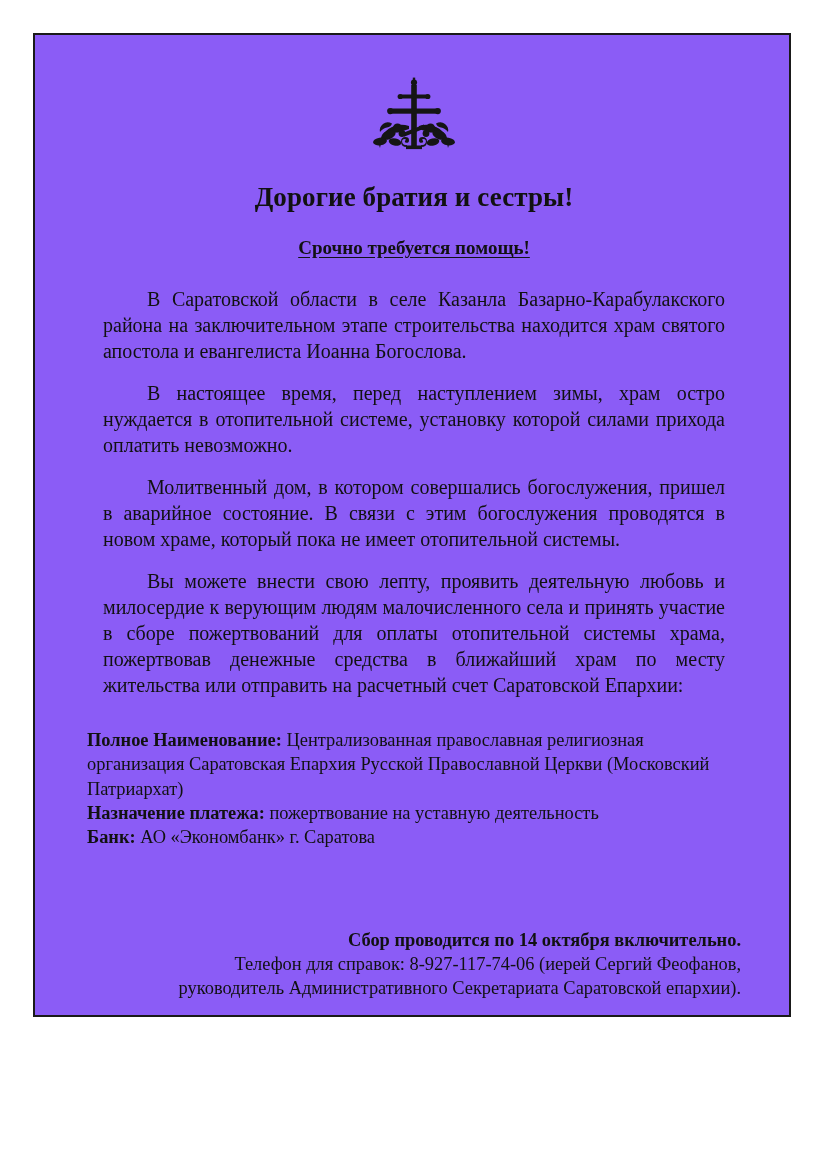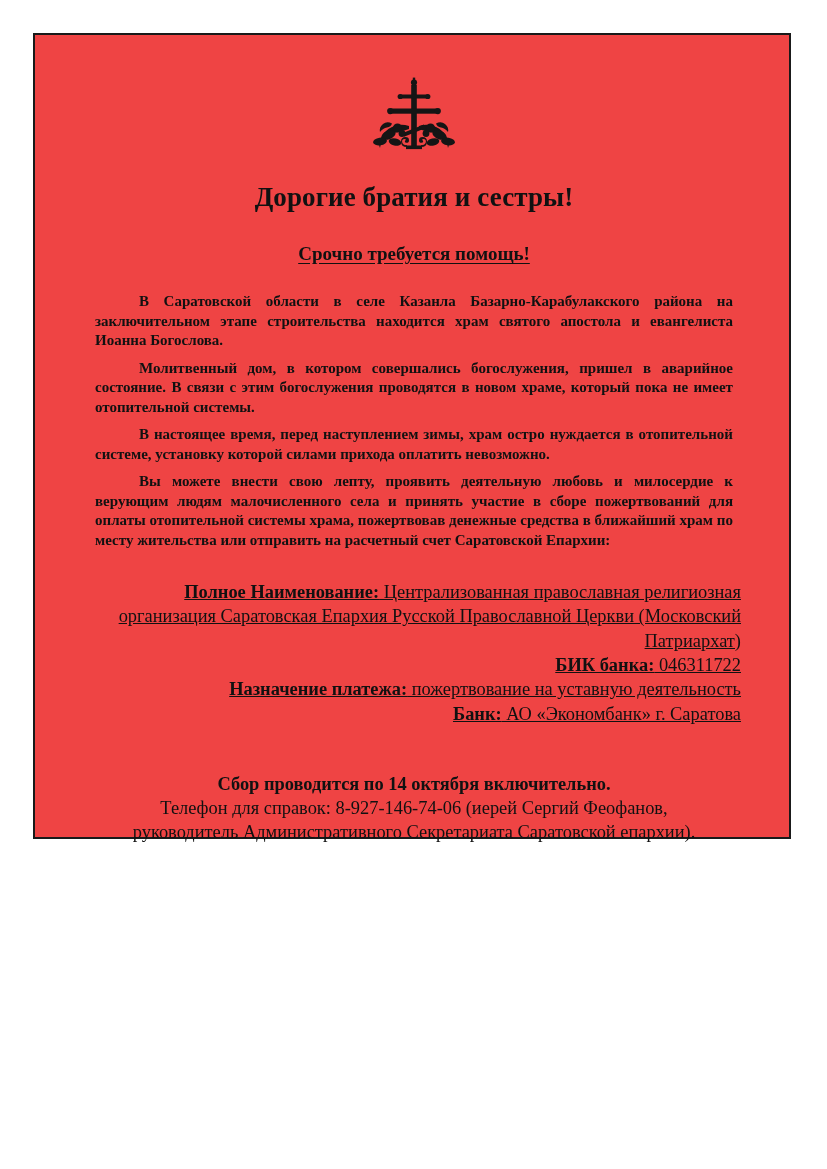--- a/index.html
+++ b/index.html
@@ -14,24 +14,24 @@
     color: #111111;
     position: relative;
     overflow: hidden;
   }
 
   .page-frame {
     position: absolute;
     left: 33px;
     top: 33px;
     width: 758px;
-    height: 806px;
+    height: 984px;
     border: 2px solid #1a1a1a;
     box-sizing: border-box;
-    background: #ef4444;
+    background: #8b5cf6;
   }
 
   .page-inner {
     position: absolute;
     left: 52px;
     top: 20px;
     width: 654px;
   }
 
   
@@ -50,59 +50,57 @@
     letter-spacing: 0.1px;
     margin: 16px 0 0 0;
     line-height: 1.2;
   }
   .doc-subtitle {
     text-align: center;
     font-size: 19px;
     font-weight: bold;
     text-decoration: underline;
     text-underline-offset: 3px;
-    margin: 30px 0 0 0;
+    margin: 24px 0 0 0;
     line-height: 1.2;
   }
 
   
   .body-block {
     margin-top: 26px;
   }
   .para {
-    font-size: 15px;
+    font-size: 20px;
     line-height: 1.30;
     text-align: justify;
     text-indent: 44px;
-    margin: 8px;
+    margin: 16px;
     hyphens: none;
-    font-weight: bold;
   }
   .para + .para { margin-top: 0; }
 
   
   .details-block {
     margin-top: 30px;
   }
   .detail-line {
     font-size: 18.4px;
     line-height: 1.32;
-    text-align: right;
+    text-align: left;
     margin: 0;
-    text-decoration: underline;
   }
   .detail-label {
     font-weight: bold;
   }
   .detail-value { font-weight: normal; }
 
   
   .footer-block {
-    margin-top: 46px;
-    text-align: center;
+    margin-top: 78px;
+    text-align: right;
   }
   .footer-deadline {
     font-size: 18.4px;
     font-weight: bold;
     line-height: 1.32;
     margin: 0;
   }
   .footer-contact {
     font-size: 18.4px;
     line-height: 1.32;
@@ -157,40 +155,37 @@
           <circle cx="60" cy="62.5" r="3.4"></circle>
         </g>
       </svg>
     </div>
 
     <h1 class="doc-title">Дорогие братия и сестры!</h1>
     <h2 class="doc-subtitle">Срочно требуется помощь!</h2>
 
     <div class="body-block">
       <p class="para">В Саратовской области в селе Казанла Базарно-Карабулакского района на заключительном этапе строительства находится храм святого апостола и евангелиста Иоанна Богослова.</p>
+      <p class="para">В настоящее время, перед наступлением зимы, храм остро нуждается в отопительной системе, установку которой силами прихода оплатить невозможно.</p>
       <p class="para">Молитвенный дом, в котором совершались богослужения, пришел в аварийное состояние. В связи с этим богослужения проводятся в новом храме, который пока не имеет отопительной системы.</p>
-      <p class="para">В настоящее время, перед наступлением зимы, храм остро нуждается в отопительной системе, установку которой силами прихода оплатить невозможно.</p>
       <p class="para">Вы можете внести свою лепту, проявить деятельную любовь и милосердие к верующим людям малочисленного села и принять участие в сборе пожертвований для оплаты отопительной системы храма, пожертвовав денежные средства в ближайший храм по месту жительства или отправить на расчетный счет Саратовской Епархии:</p>
     </div>
 
     <div class="details-block">
       <p class="detail-line">
         <span class="detail-label">Полное Наименование:</span><span class="detail-value"> Централизованная православная религиозная организация Саратовская Епархия Русской Православной Церкви (Московский Патриархат)</span>
-      </p>
-      <p class="detail-line">
-        <span class="detail-label">БИК банка:</span><span class="detail-value"> 046311722</span>
       </p>
       <p class="detail-line">
         <span class="detail-label">Назначение платежа:</span><span class="detail-value"> пожертвование на уставную деятельность</span>
       </p>
       <p class="detail-line">
         <span class="detail-label">Банк:</span><span class="detail-value"> АО «Экономбанк» г. Саратова</span>
       </p>
     </div>
 
     <div class="footer-block">
       <p class="footer-deadline">Сбор проводится по 14 октября включительно.</p>
-      <p class="footer-contact">Телефон для справок: 8-927-146-74-06 (иерей Сергий Феофанов,</p>
+      <p class="footer-contact">Телефон для справок: 8-927-117-74-06 (иерей Сергий Феофанов,</p>
       <p class="footer-contact">руководитель Административного Секретариата Саратовской епархии).</p>
     </div>
 
   </div>
 </div>
 
 </body></html>

